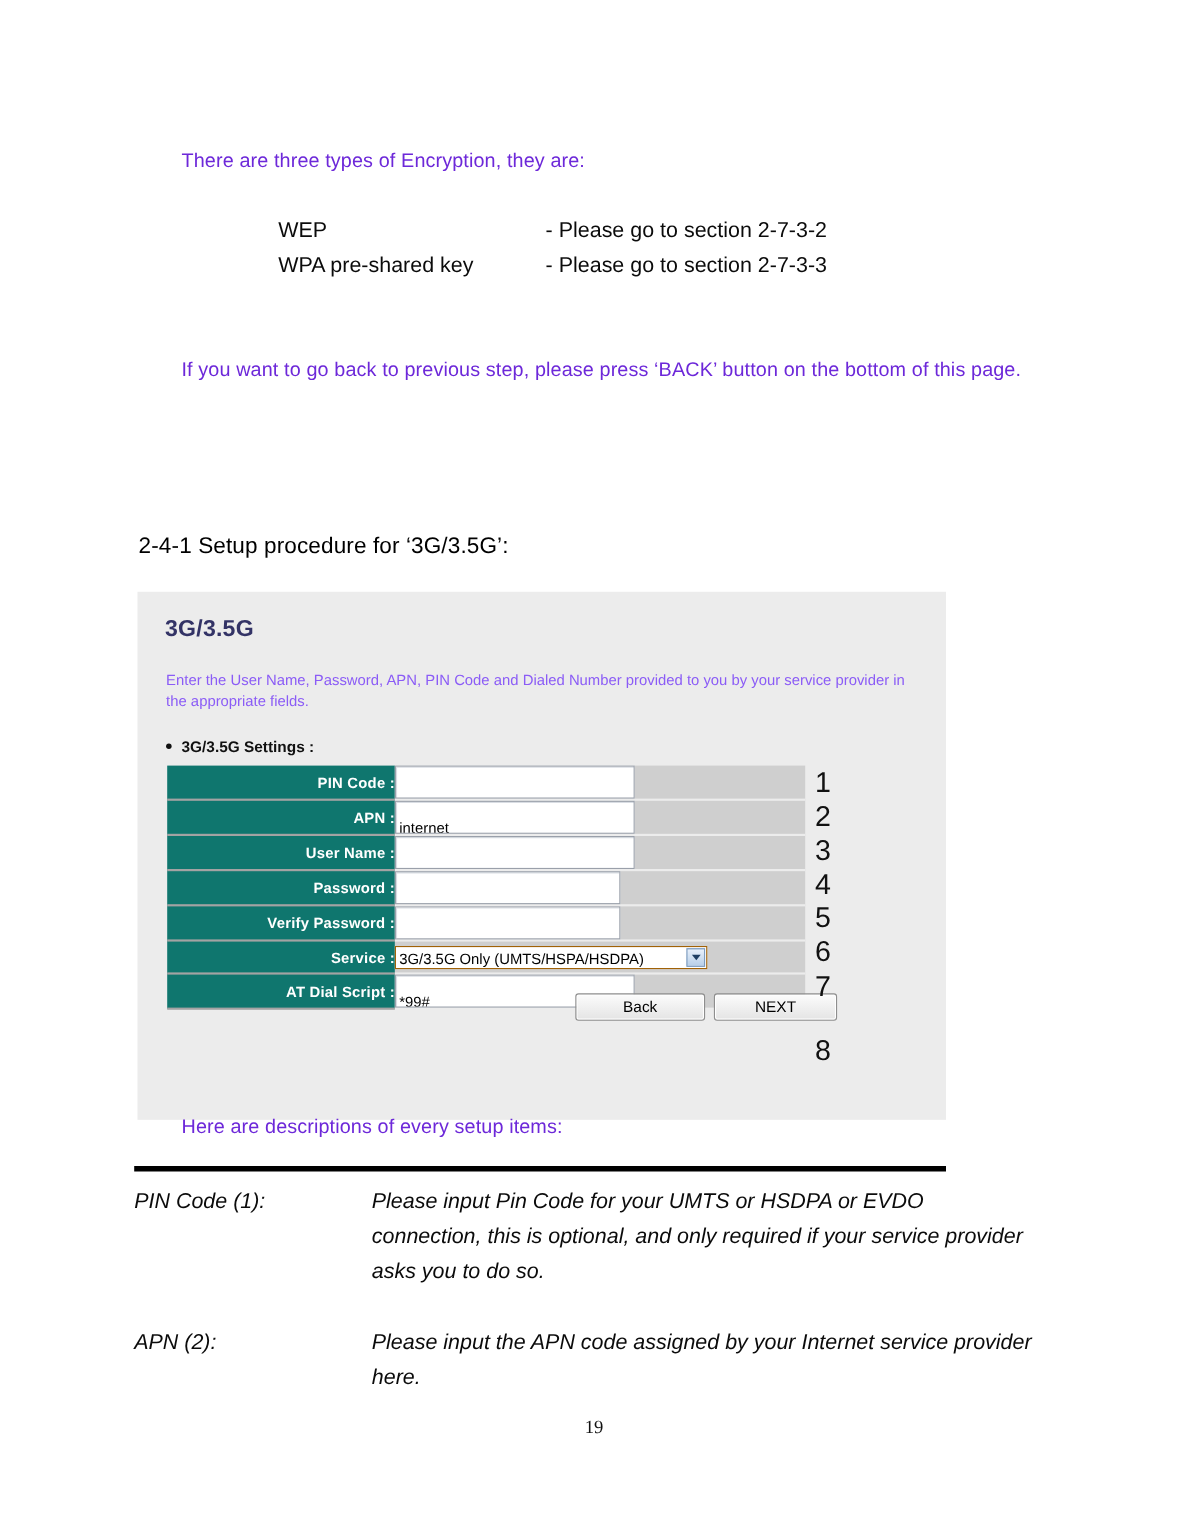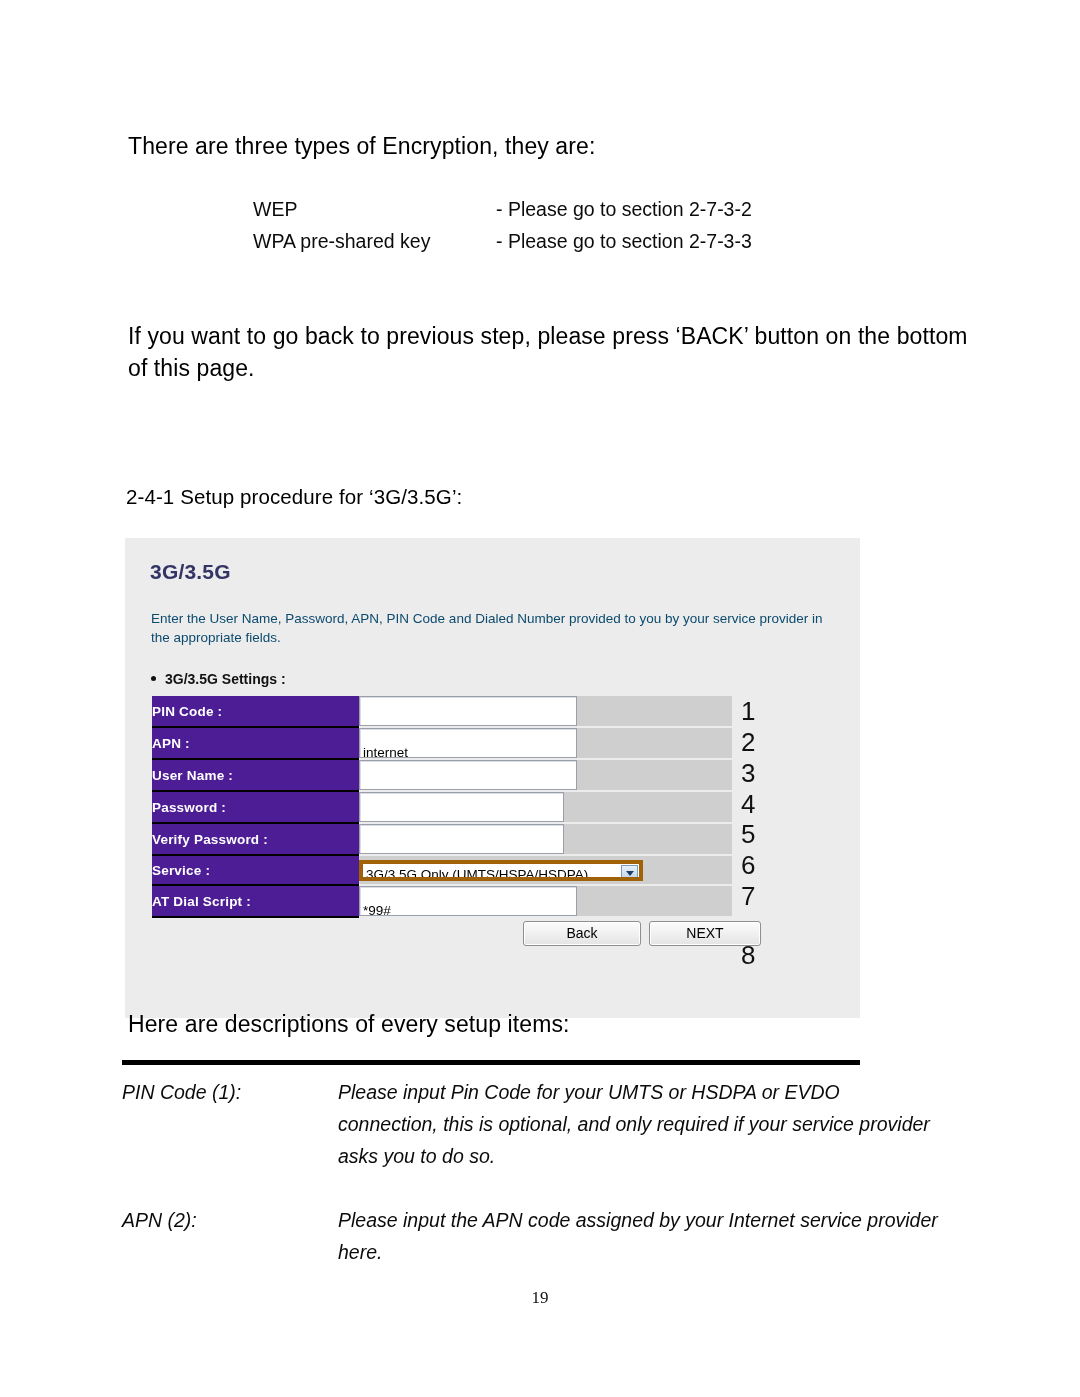--- a/index.html
+++ b/index.html
@@ -12,24 +12,25 @@
     height: 1397px;
     position: relative;
     font-family: "Liberation Sans", sans-serif;
     color: #000000;
     overflow: hidden;
   }
 
   
   .doc-para {
     position: absolute;
-    font-size: 23px;
+    font-size: 18px;
     line-height: 32px;
-    color: #000000;
+    color: #6d28d9;
     letter-spacing: 0.1px;
+    margin-left: 37px;
   }
 
   
   #intro-line { left: 128px; top: 130px; width: 840px; }
 
   
   #enc-list {
     position: absolute;
     left: 253px;
     top: 193px;
@@ -77,21 +78,21 @@
     color: #333366;
     letter-spacing: 0.2px;
   }
   #panel-desc {
     position: absolute;
     left: 26px;
     top: 71px;
     width: 690px;
     font-size: 13.5px;
     line-height: 19px;
-    color: #0c4a6e;
+    color: #8b5cf6;
   }
   #settings-heading {
     position: absolute;
     left: 26px;
     top: 133px;
     font-size: 14px;
     font-weight: bold;
     color: #111;
   }
   #settings-heading .bullet {
@@ -109,26 +110,27 @@
     position: absolute;
     left: 27px;
     top: 158px;
     width: 580px;
     border-collapse: collapse;
   }
   #settings-table tr { height: 30px; }
   #settings-table td { padding: 0; vertical-align: middle; }
   td.lbl {
     width: 207px;
-    background: #4c1d95;
+    background: #0f766e;
     color: #ffffff;
     font-size: 13.5px;
     font-weight: bold;
+    text-align: right;
     padding-right: 8px;
-    border-bottom: 2px solid #000000;
+    border-bottom: 2px solid #a3a3a3;
     letter-spacing: 0.2px;
   }
   td.fld {
     background: #cfcfcf;
     border-bottom: 2px solid #ececec;
     padding-left: 6px;
   }
   .inp {
     display: inline-block;
     height: 19px;
@@ -144,21 +146,21 @@
     white-space: nowrap;
     overflow: hidden;
   }
   .w-long  { width: 218px; }
   .w-med   { width: 205px; }
   .sel {
     display: inline-block;
     height: 21px;
     line-height: 21px;
     background: #ffffff;
-    border: 4px solid #a16207;
+    border: 1px solid #a16207;
     font-size: 13.5px;
     color: #000;
     padding: 0 3px;
     box-sizing: border-box;
     vertical-align: middle;
     white-space: nowrap;
     position: relative;
     width: 284px;
     padding-right: 20px;
     overflow: hidden;
@@ -182,21 +184,21 @@
     border-left: 4px solid transparent;
     border-right: 4px solid transparent;
     border-top: 5px solid #1f3e63;
     font-style: normal;
   }
 
   
   #panel-buttons {
     position: absolute;
     left: 398px;
-    top: 383px;
+    top: 365px;
     display: flex;
     gap: 8px;
   }
   .btn {
     width: 118px;
     height: 25px;
     line-height: 23px;
     text-align: center;
     font-size: 14px;
     color: #000;

